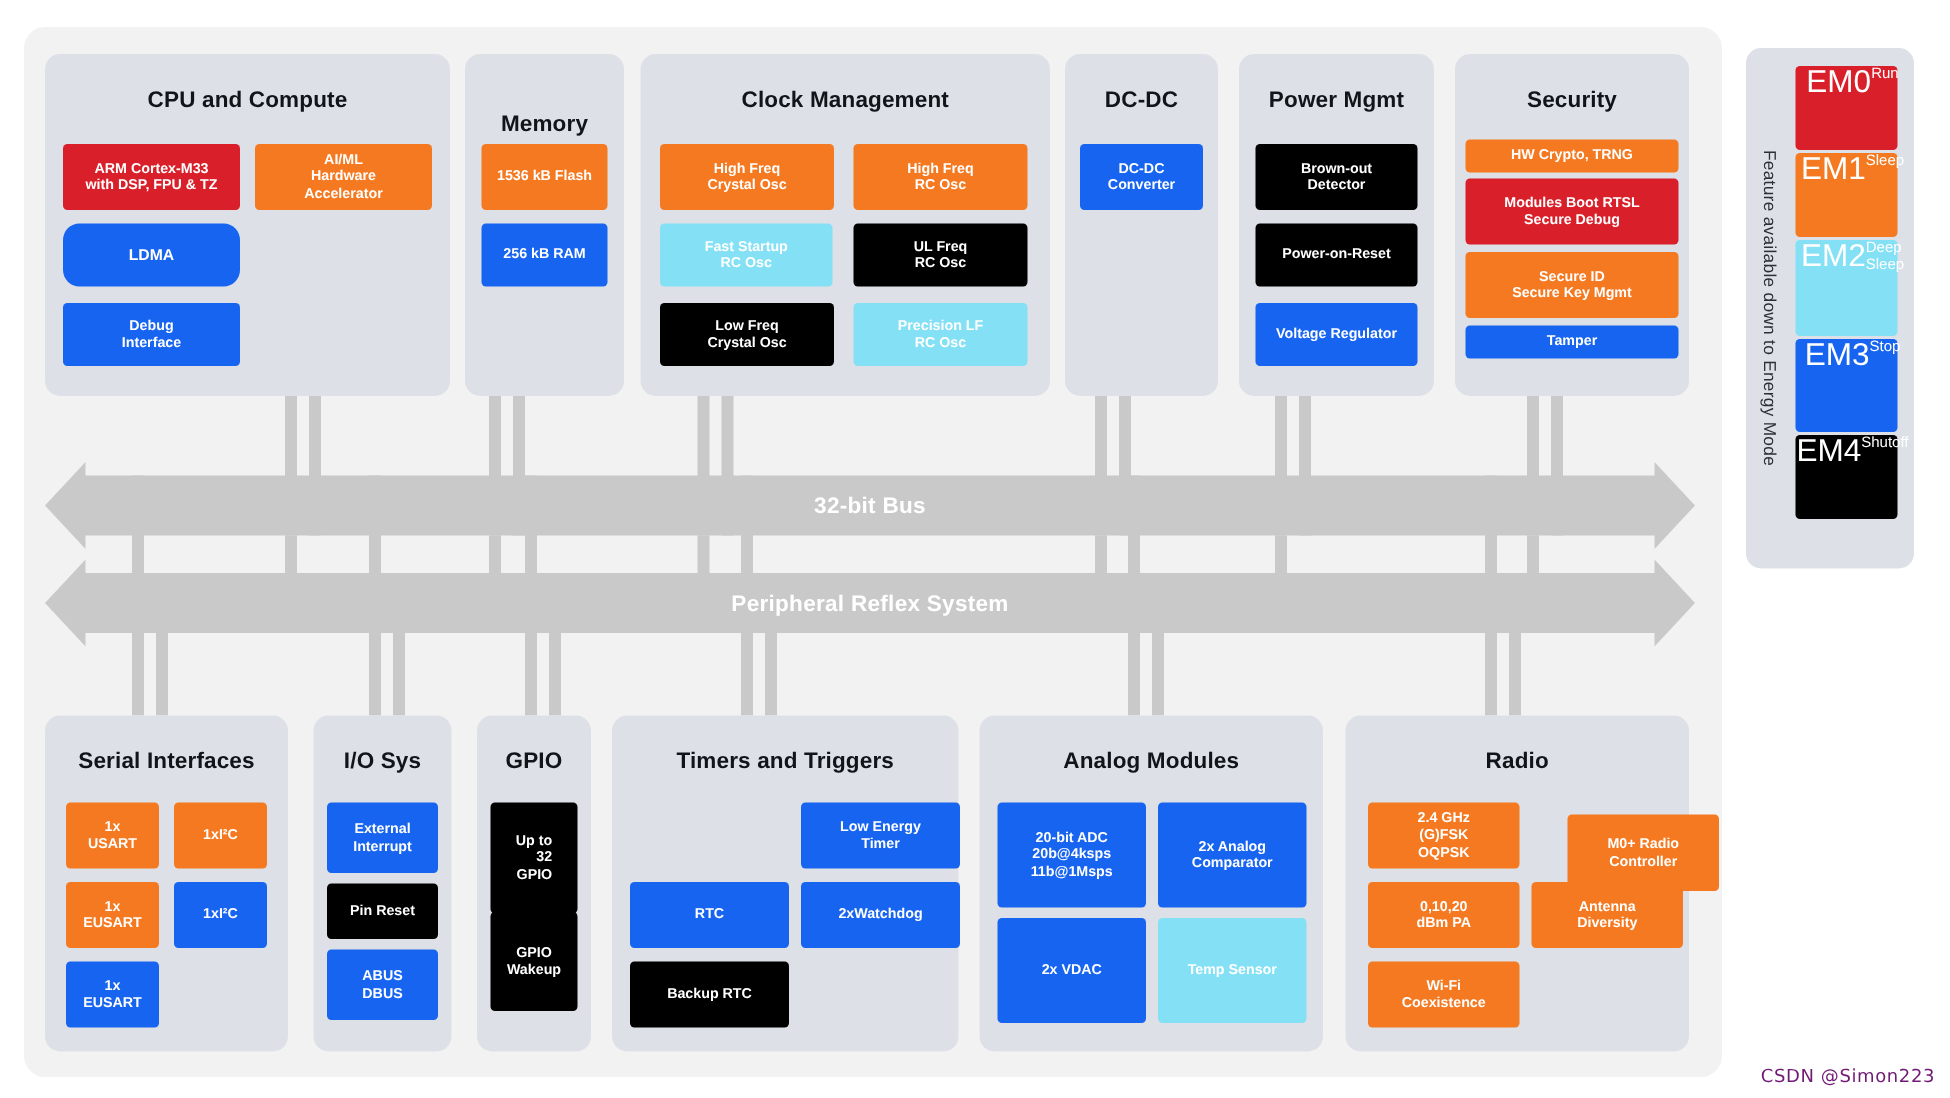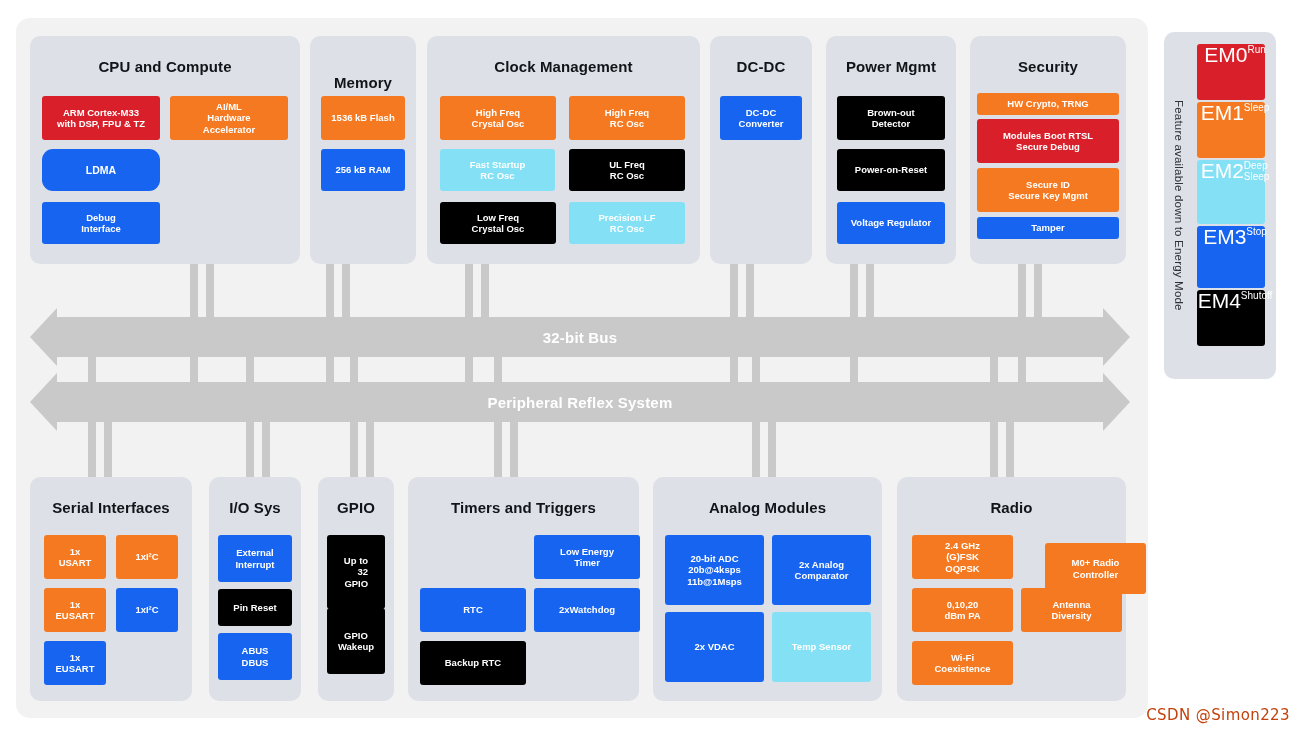--- a/index.html
+++ b/index.html
@@ -78,21 +78,21 @@
   .em-box{
     position:absolute;left:33px;width:68px;border-radius:3px;
     color:#fff;padding-left:8px;box-sizing:border-box;
     display:flex;flex-direction:row;justify-content:center;
   }
   .em-box .em-name{font-size:21px;font-weight:normal;line-height:1.02;}
   .em-box .em-sub{font-size:10px;font-weight:normal;line-height:1.12;}
 
   .watermark{
     position:absolute;right:10px;bottom:8px;
-    font-size:15px;color:#c2410c;letter-spacing:.4px;
+    font-size:12px;color:#701a75;letter-spacing:.4px;
     font-family:"DejaVu Sans",sans-serif;
   }
 </style>
 </head>
 <body>
 
 <div id="root">
   <div class="page-card"></div>
 
   <div id="bus-layer">

